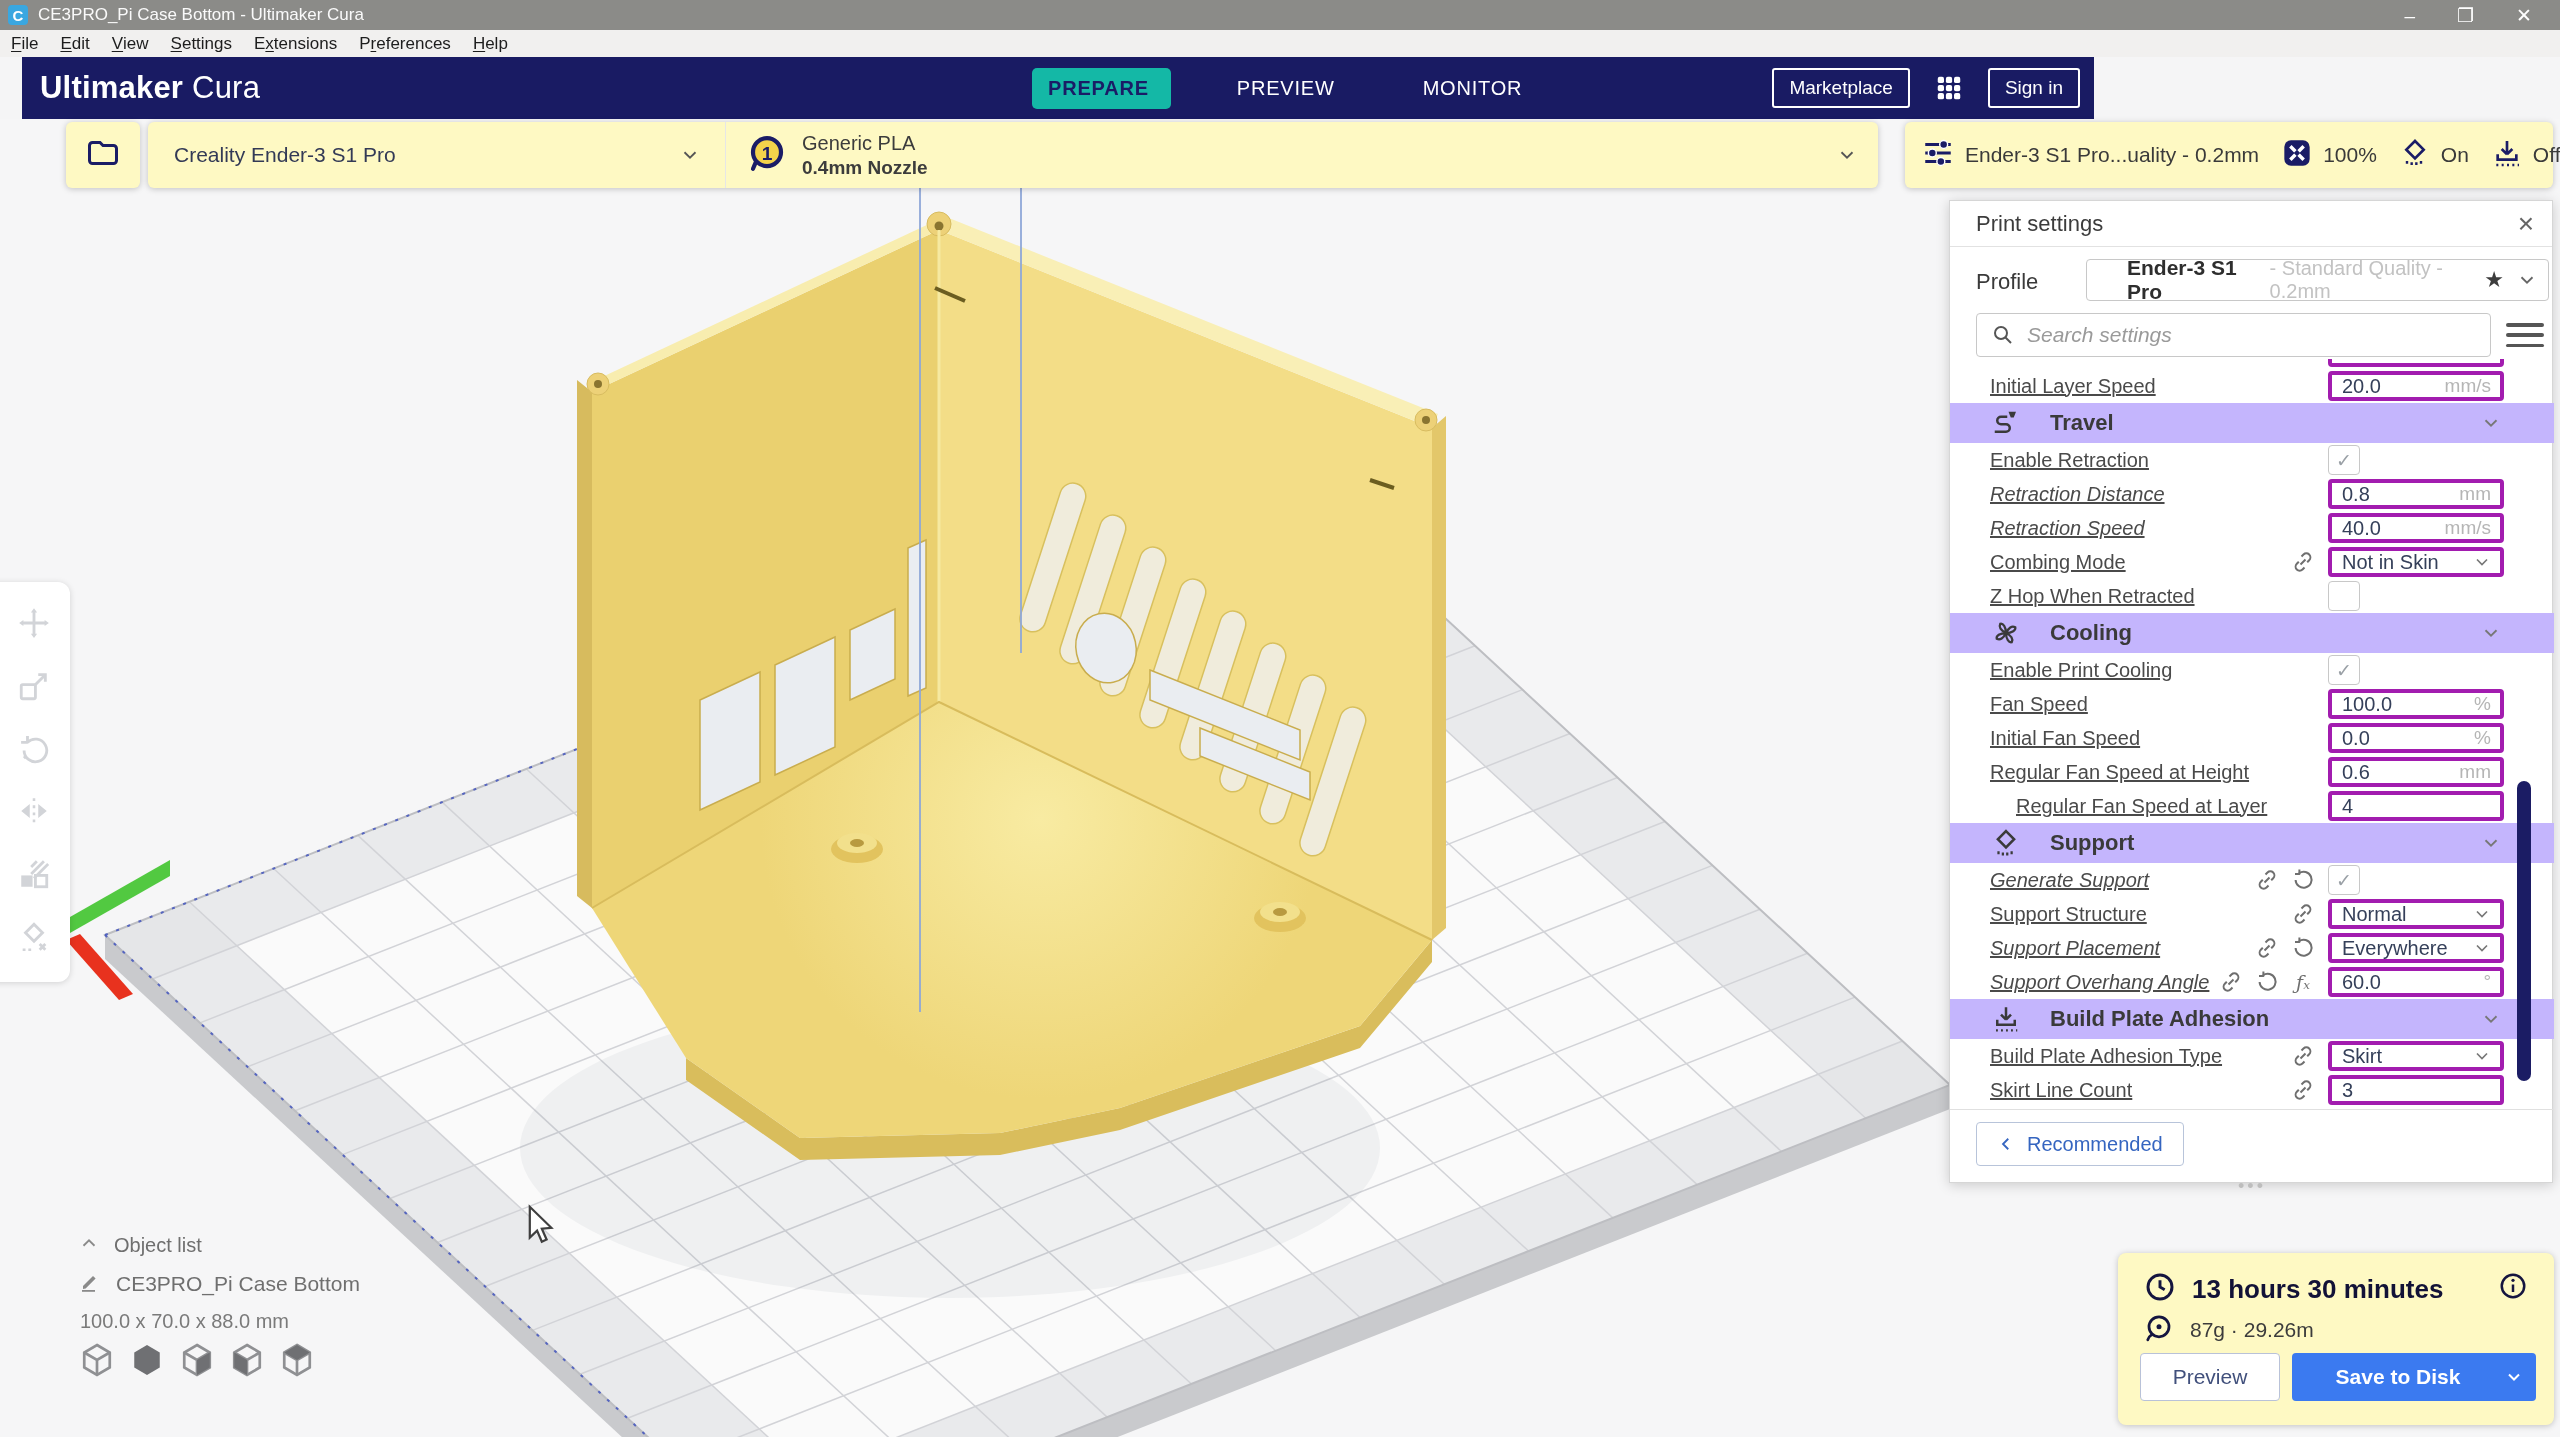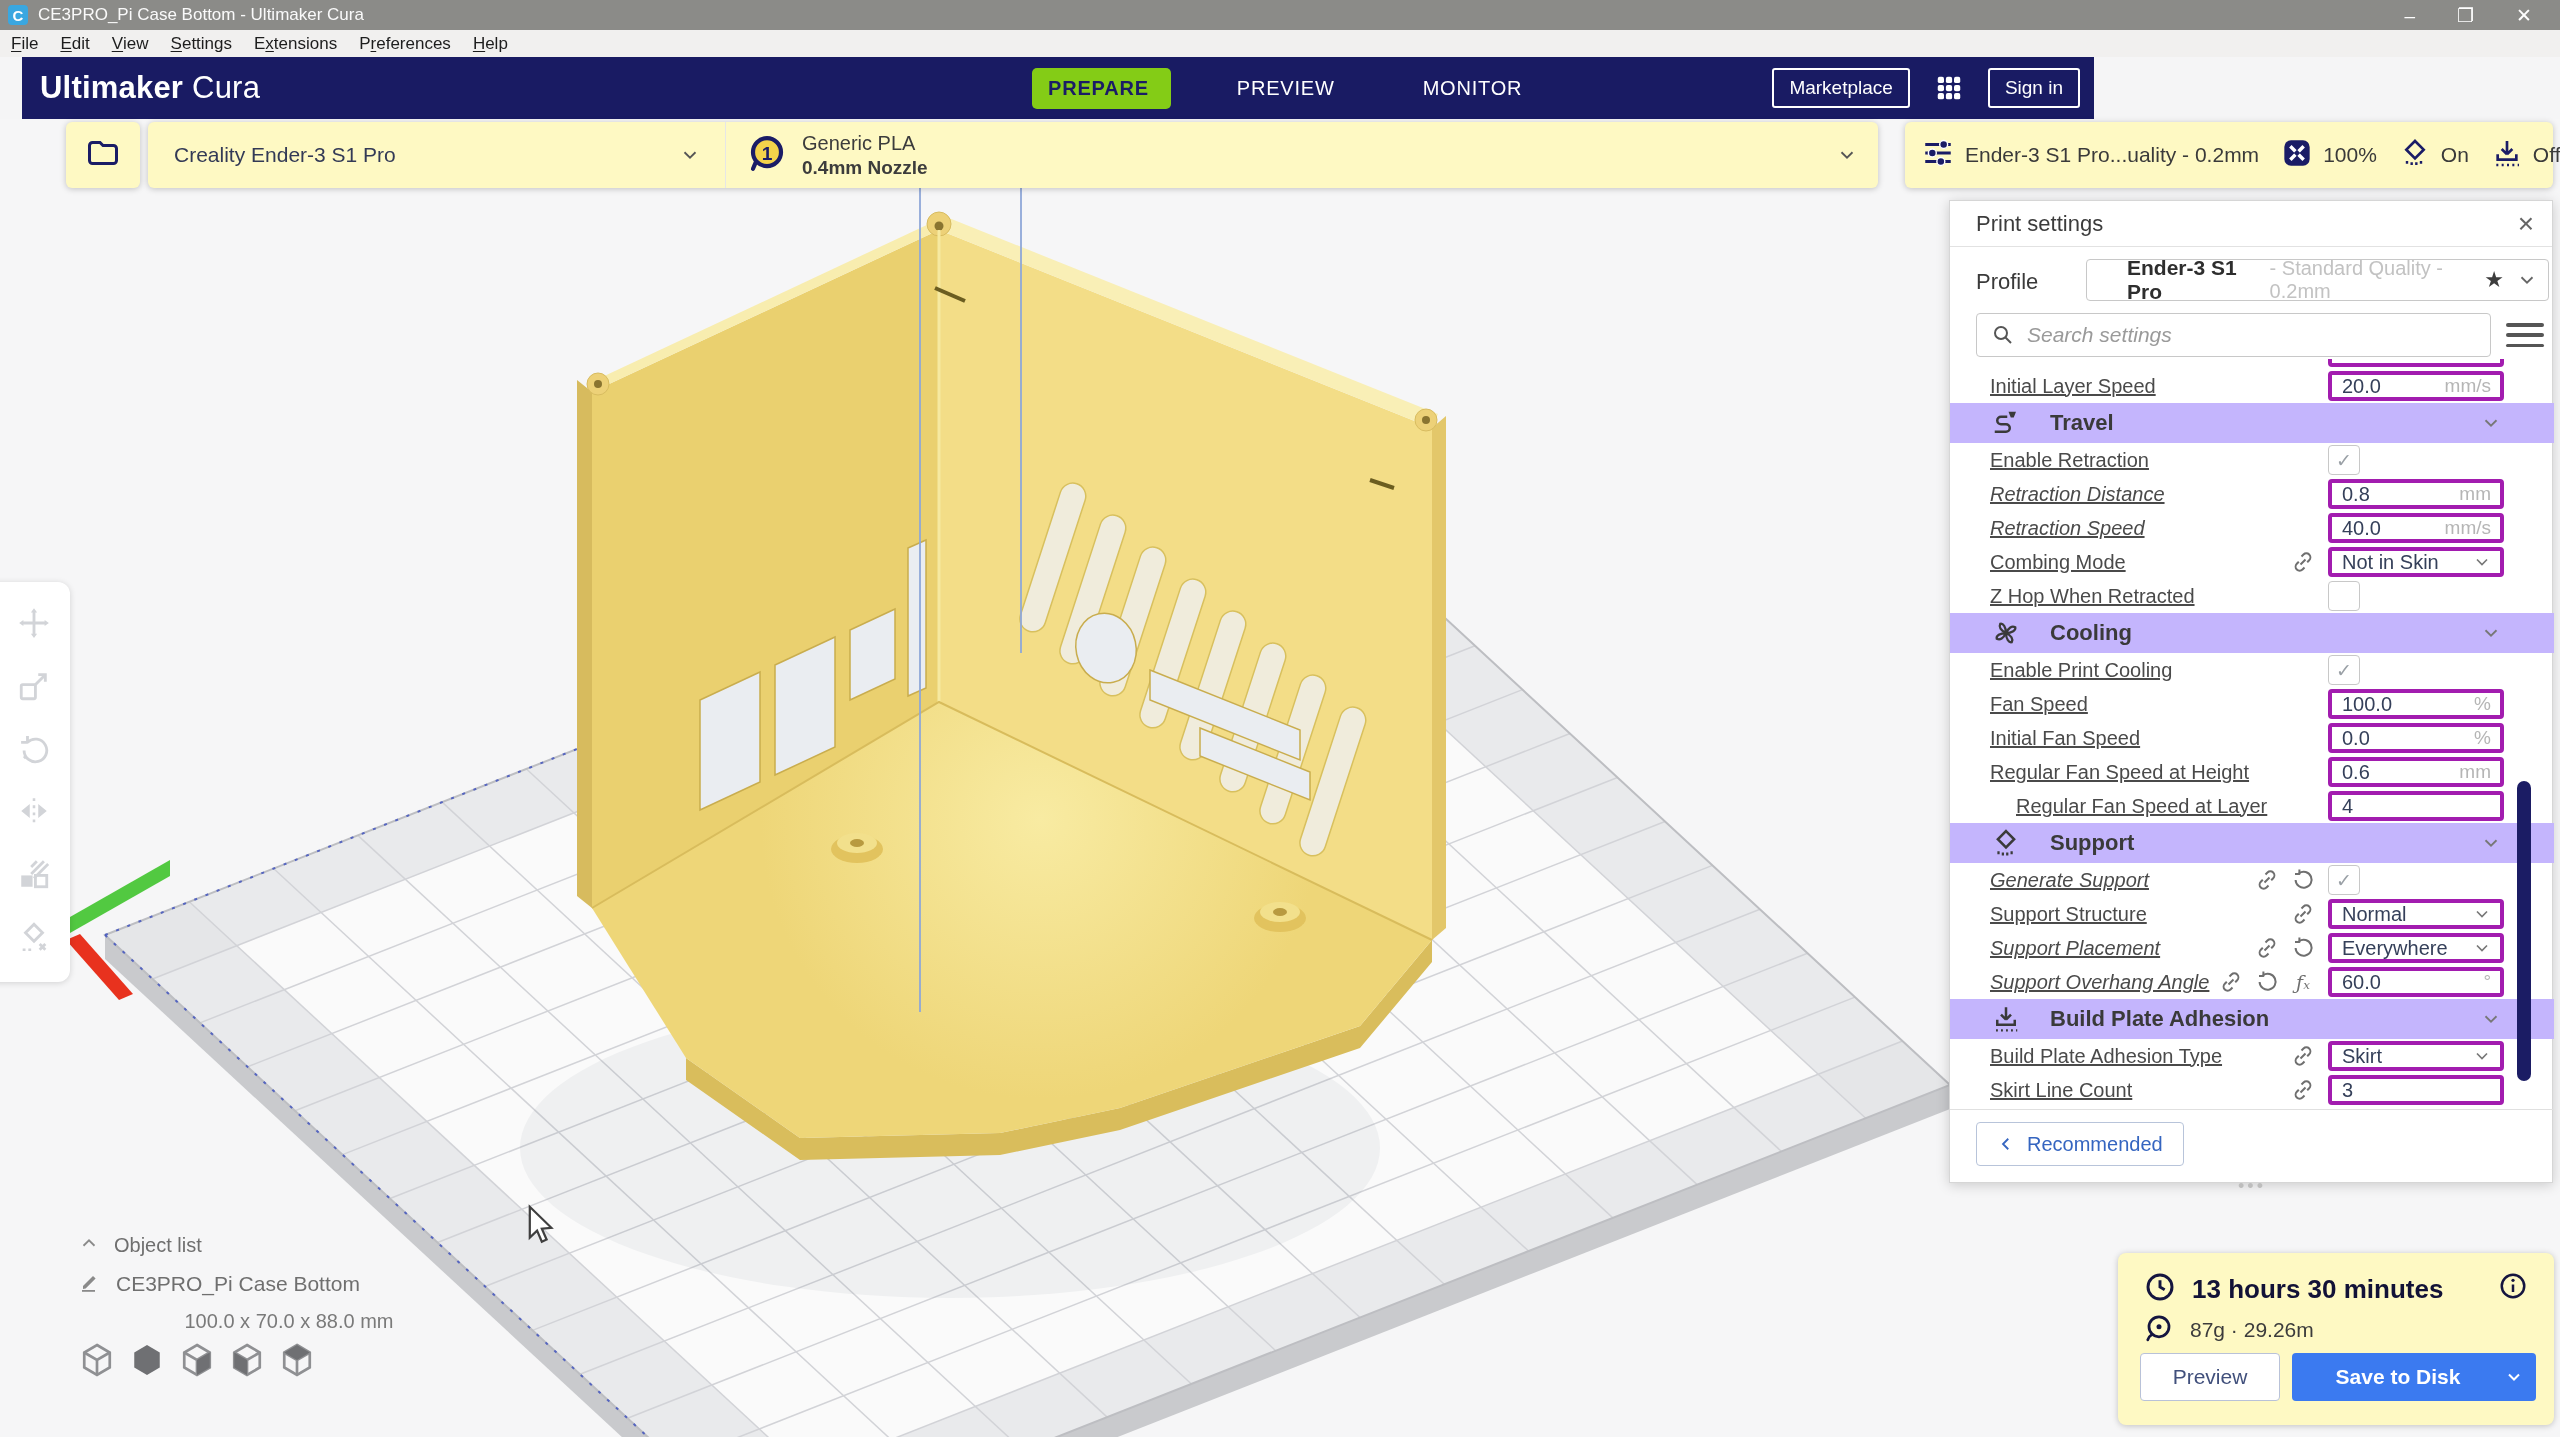--- a/index.html
+++ b/index.html
@@ -24,21 +24,21 @@
   #menubar .mitem u { text-underline-offset:2px; }
 
   
   #appheader { position:absolute; left:0; top:57px; width:2072px; height:62px;
     background:#191b63; display:flex; align-items:center;margin-left:22px; }
   #logo { margin-left:18px; font-size:31px; color:#fff; letter-spacing:.2px; }
   #logo b { font-weight:700; } #logo span.light { font-weight:300; margin-left:9px; }
   #tabs { position:absolute; left:1010px; top:0; height:62px; display:flex;
     align-items:center; gap:44px; }
   .tab { color:#fff; font-size:20px; letter-spacing:.8px; padding:9px 22px; border-radius:5px; }
-  .tab.active { background:#84cc16; color:#1a1c66; font-weight:bold;padding-left:16px; }
+  .tab.active { background:#14b8a6; color:#1a1c66; font-weight:bold;padding-left:16px; }
   #header-right { margin-left:auto; display:flex; align-items:center; gap:24px; padding-right:14px; }
   .hbtn { border:2px solid #fff; border-radius:3px; color:#fff; font-size:19px;
     padding:7px 15px; background:transparent; font-family:inherit; }
   #apps-icon svg { display:block; }
 
   
   #viewport { position:absolute; left:0; top:119px; width:2560px; height:1318px; }
 
   
   .card { position:absolute; background:#fef9c3; border-radius:6px;
@@ -138,21 +138,21 @@
     background:#3b7af0; border:none; border-radius:4px; color:#fff; font-size:21px;
     font-weight:bold; font-family:inherit; display:flex; align-items:center; }
   #save-btn .slabel { flex:1; text-align:center; }
   #save-btn .schev { margin-right:12px; display:flex; }
 
   
   #objectlist { position:absolute; left:78px; top:1204px; width:420px;margin-top:28px; }
   #objectlist .orow { display:flex; align-items:center; gap:14px; margin-bottom:12px; }
   #objectlist .olabel { font-size:20px; color:#6f6f6f; }
   #objectlist .oname { font-size:21px; color:#6f6f6f; }
-  #objectlist .odims { font-size:20px; color:#7a7a7a; margin:2px 0 10px 2px;text-align:center; }
+  #objectlist .odims { font-size:20px; color:#7a7a7a; margin:2px 0 10px 2px; }
   #viewcubes { display:flex; gap:12px; margin-top:6px; }
   .vcube { width:38px; height:38px; display:flex; align-items:center; justify-content:center; }
 
   #cursor { position:absolute; left:524px; top:1204px; }
 </style>
 </head>
 <body>
 
 <svg id="viewport" viewBox="0 0 2560 1318">
   <defs>

